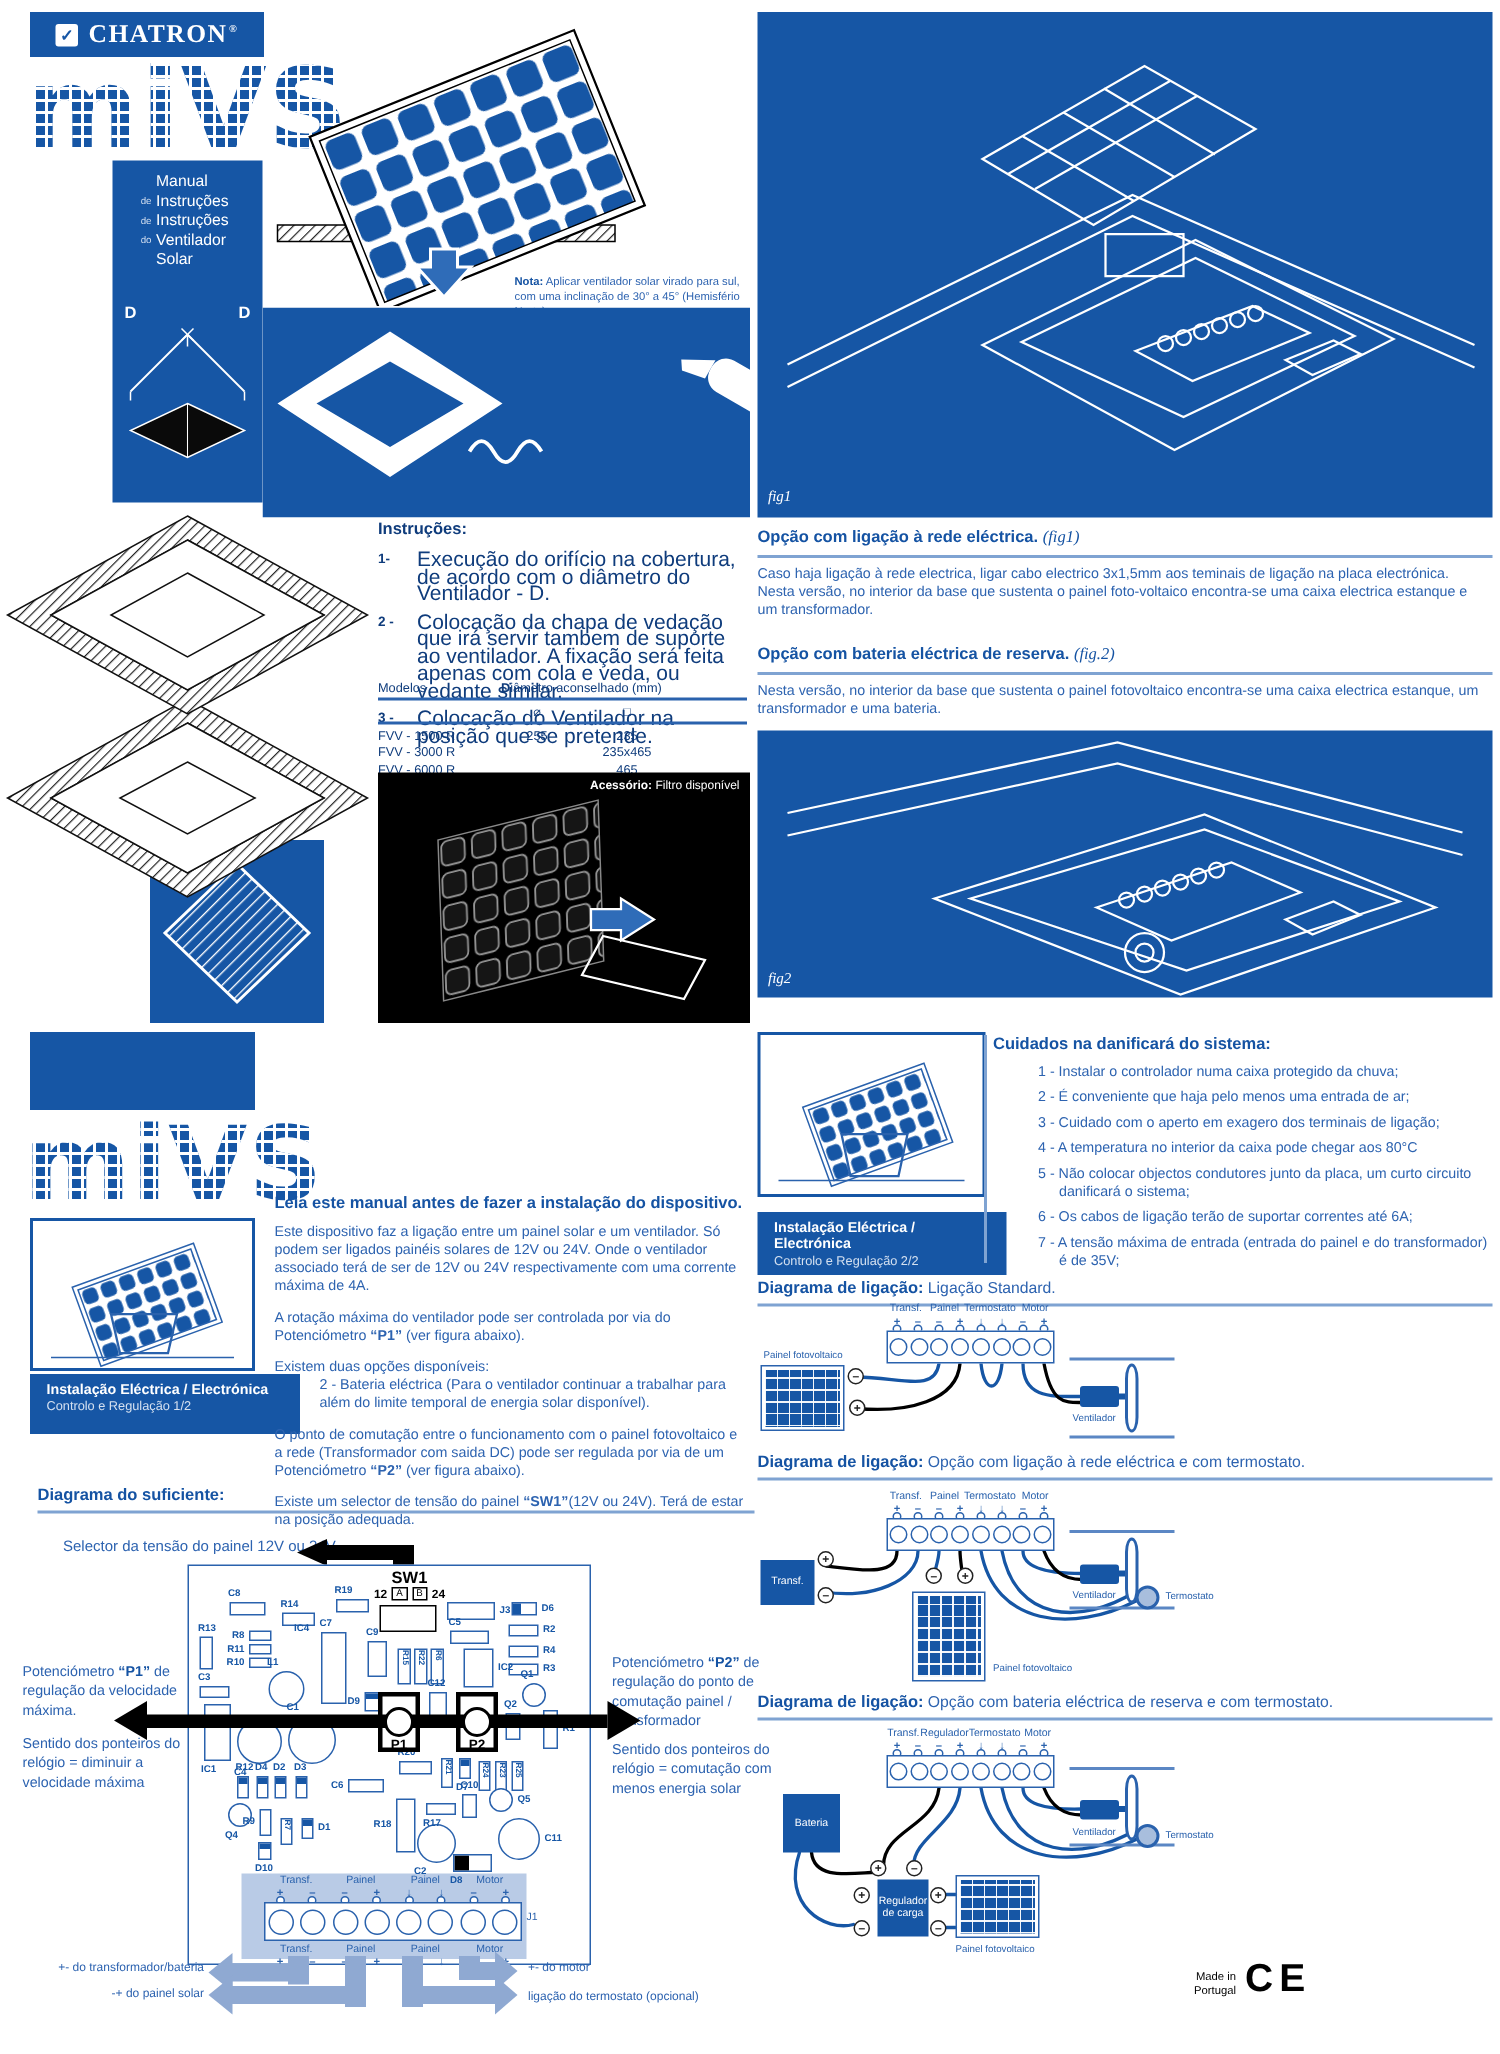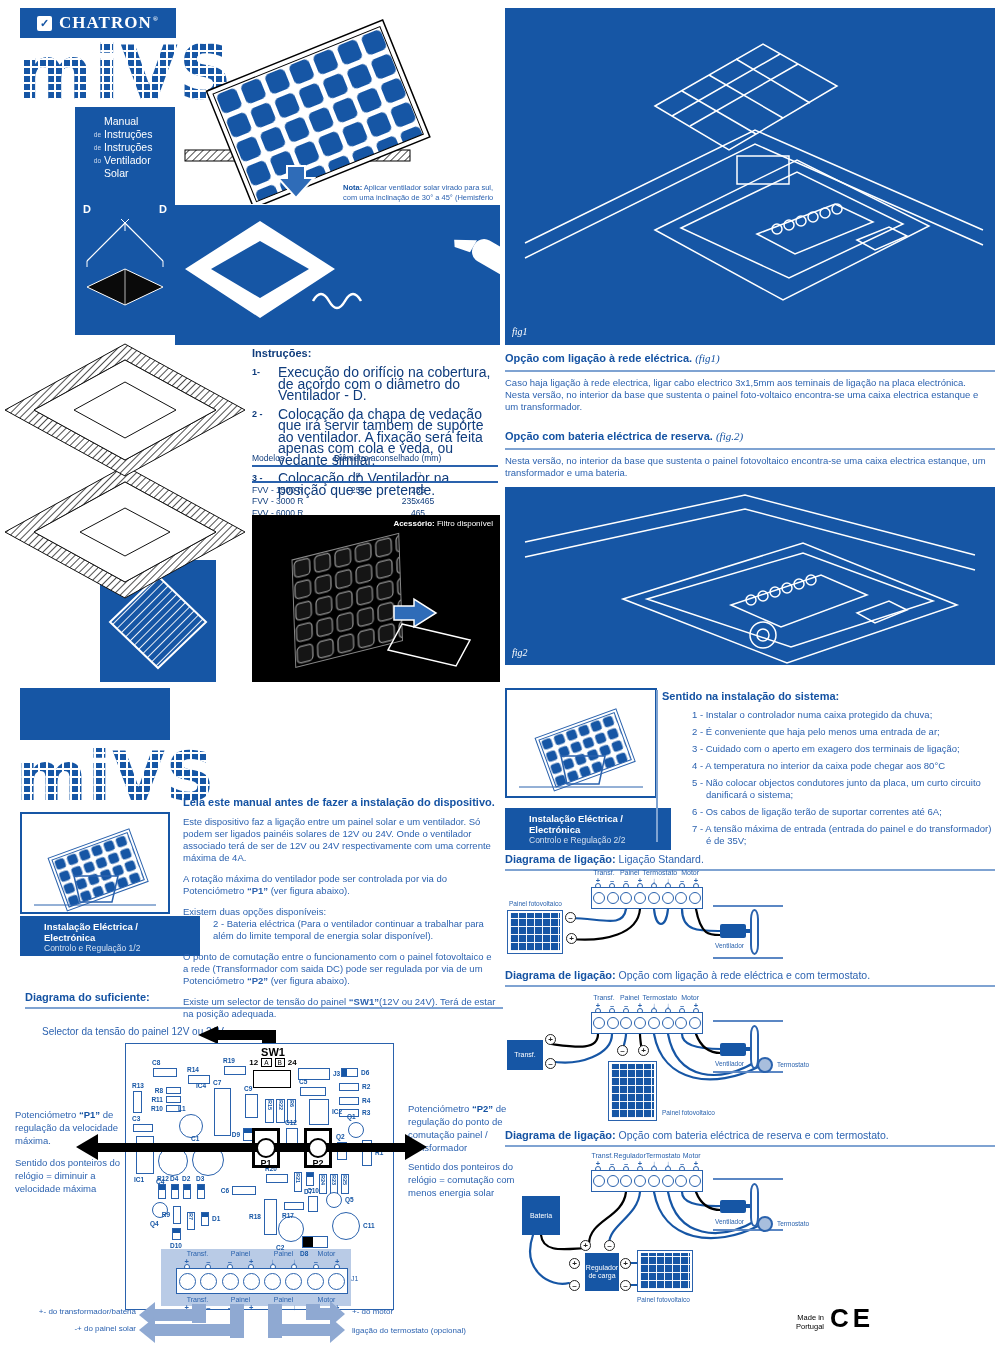--- a/index.html
+++ b/index.html
@@ -80,21 +80,21 @@
   .pbr{position:absolute;width:28px;height:40px;border:3px solid #000;z-index:4;box-sizing:border-box}
   .potc{position:absolute;width:20px;height:20px;border:2.5px solid #000;border-radius:50%;background:#fff;z-index:6;box-sizing:border-box}
   .potl{position:absolute;width:28px;text-align:center;font-weight:bold;font-size:9px;color:#000;z-index:6}
   .swbx{border:1px solid #000;font-size:6.5px;padding:0 2px;color:#000}
   
   .note{position:absolute;font-size:9.5px;line-height:13px;color:var(--bt)}
   .note b{color:var(--bh)}
   
   .citem{font-size:9.5px;line-height:12px;color:var(--bt);padding-left:44px;text-indent:-14px;margin-bottom:5px}
   
-  .lblbox{position:absolute;background:var(--b1);color:#fff;padding:5px 24px;box-sizing:border-box}
+  .lblbox{position:absolute;background:var(--b1);color:#fff;padding:5px 11px;box-sizing:border-box}
   .lblbox .l1{font-weight:bold;font-size:9.5px}
   .lblbox .l2{font-size:8.5px;color:#d4e0f0}
   .figlab{position:absolute;font-family:"Liberation Serif",serif;font-style:italic;font-size:10px;color:#fff}
   .figit{font-family:"Liberation Serif",serif;font-style:italic;font-weight:normal}
 </style>
 </head>
 <body>
 
 <svg width="0" height="0" style="position:absolute">
   <defs>
@@ -362,21 +362,21 @@
       <line x1="12" y1="97" x2="136" y2="97" stroke="#2a62ad"></line>
     </svg>
   </div>
   <div class="lblbox" style="left:505px;top:808px;width:166px;height:42px">
     <div class="l1">Instalação Eléctrica / Electrónica</div>
     <div class="l2">Controlo e Regulação 2/2</div>
   </div>
 
   <div class="abs" style="left:656px;top:690px;width:2px;height:152px;background:var(--rule)"></div>
   <div class="abs" style="left:662px;top:690px;width:333px">
-    <div class="h" style="margin-bottom:7px">Sentido na instalação do sistema:</div>
+    <div class="h" style="margin-bottom:7px">Cuidados na danificará do sistema:</div>
     <div class="citem">1 - Instalar o controlador numa caixa protegido da chuva;</div>
     <div class="citem">2 - É conveniente que haja pelo menos uma entrada de ar;</div>
     <div class="citem">3 - Cuidado com o aperto em exagero dos terminais de ligação;</div>
     <div class="citem">4 - A temperatura no interior da caixa pode chegar aos 80°C</div>
     <div class="citem">5 - Não colocar objectos condutores junto da placa, um curto circuito danificará o sistema;</div>
     <div class="citem">6 - Os cabos de ligação terão de suportar correntes até 6A;</div>
     <div class="citem">7 - A tensão máxima de entrada (entrada do painel e do transformador) é de 35V;</div>
   </div>
 
   <div class="wh" style="left:505px;top:853px"><b>Diagrama de ligação:</b><span> Ligação Standard.</span></div>

